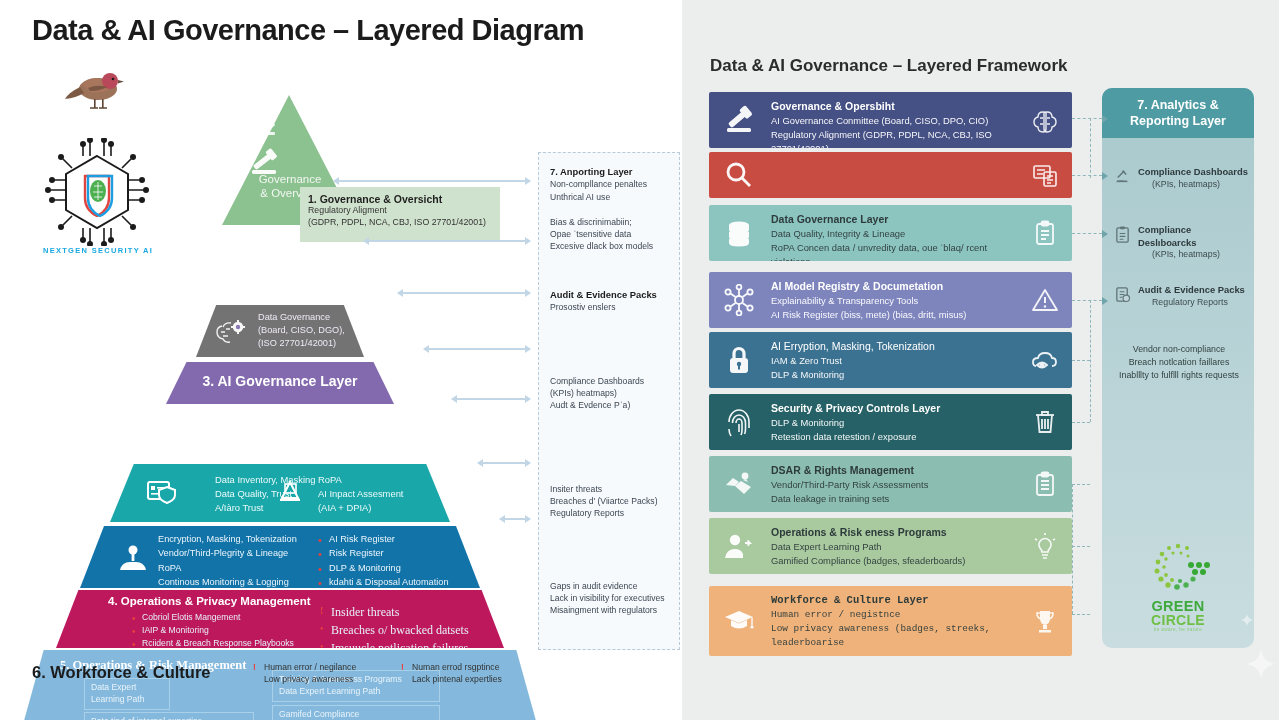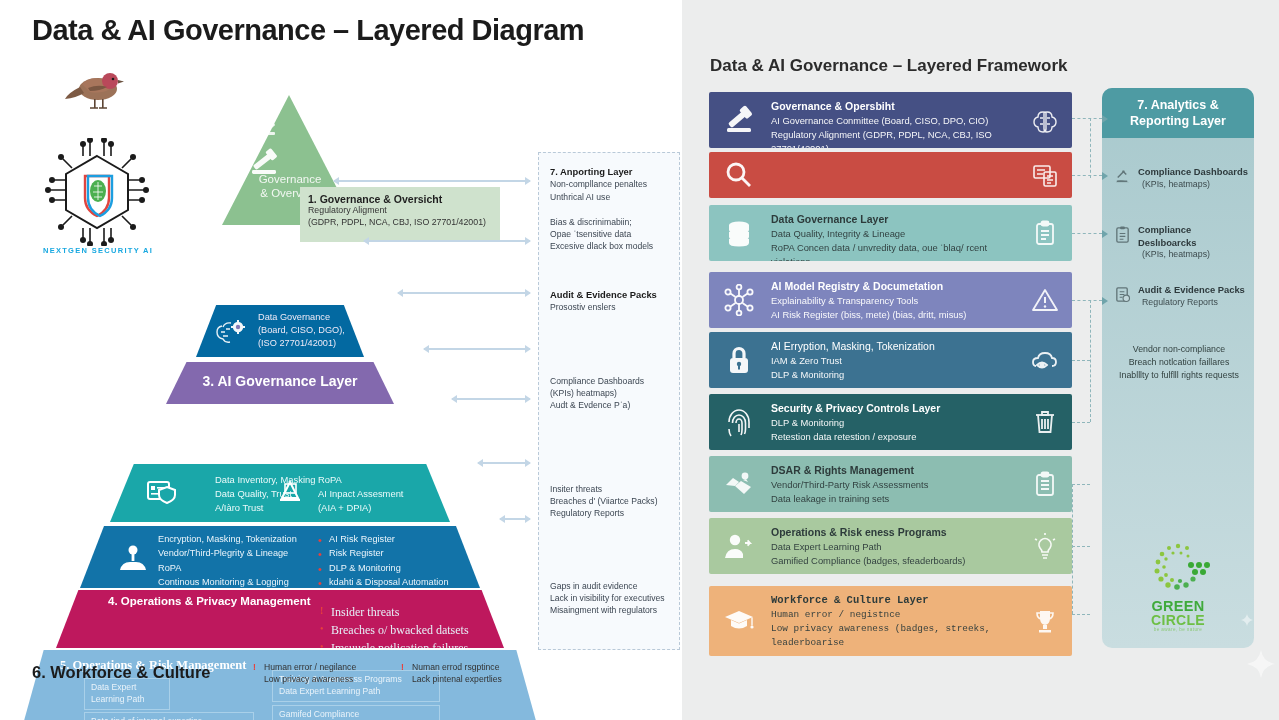--- a/index.html
+++ b/index.html
@@ -51,21 +51,21 @@
 
   .callout-top {
     position: absolute; left: 300px; top: 97px; width: 200px; height: 55px;
     background: #cfe2cd; padding: 6px 8px;
   }
   .callout-top .t { font-size: 10.5px; font-weight: bold; color: #1f1f1f; }
   .callout-top .s { font-size: 8.8px; color: #333; line-height: 1.35; }
 
   .band-2 {
     position: absolute; left: 196px; top: 215px; width: 168px; height: 52px;
-    background: #0369a1;
+    background: #737373;
     clip-path: polygon(12% 0, 88% 0, 100% 100%, 0 100%);
   }
   .band-2 .txt { position: absolute; left: 62px; top: 6px; font-size: 9.2px; line-height: 1.42; color: #efeaf7; }
 
   .band-3 {
     position: absolute; left: 166px; top: 272px; width: 228px; height: 42px;
     background: #8369ae;
     clip-path: polygon(9% 0, 91% 0, 100% 100%, 0 100%);
   }
   .band-3 .txt { position: absolute; left: 0; top: 11px; width: 228px; text-align: center;
@@ -191,21 +191,21 @@
     background: linear-gradient(#a8c9cd, #c9dde0);
   }
   .rcol-head {
     height: 50px; background: #4e9ba3; color: #ffffff;
     display: flex; align-items: center; justify-content: center;
     font-size: 12.5px; font-weight: bold; text-align: center; line-height: 1.3;
   }
   .rcol-item { position: absolute; left: 12px; width: 134px; color: #2e3a3d; }
   .rcol-item .ri { position: absolute; left: 0; top: 2px; width: 17px; height: 17px; opacity: .75; }
   .rcol-item .rt { margin-left: 24px; font-size: 9.4px; font-weight: bold; line-height: 1.35; }
-  .rcol-item .rs { margin-left: 28px; font-size: 8.8px; line-height: 1.35; color: #3d4b4e; }
+  .rcol-item .rs { margin-left: 38px; font-size: 8.8px; line-height: 1.35; color: #3d4b4e; }
   .ri-1 { top: 78px; }
   .ri-2 { top: 136px; }
   .ri-3 { top: 196px; }
   .rcol-note {
     position: absolute; left: 6px; top: 255px; width: 142px; text-align: center;
     font-size: 8.8px; line-height: 1.5; color: #31403f;
   }
 
   .green-logo { position: absolute; left: 455px; top: 540px; width: 82px; height: 90px; }
   .gl-text { text-align: center; font-weight: bold; line-height: 0.96; }
@@ -387,20 +387,25 @@
         <ul class="c2">
           <li>AI Risk Register</li>
           <li>Risk Register</li>
           <li>DLP &amp; Monitoring</li>
           <li>kdahti &amp; Disposal Automation</li>
         </ul>
       </div>
 
       <div class="band band-7">
         <div class="hd">4. Operations &amp; Privacy Management</div>
+        <ul class="c1">
+          <li>Cobriol Elotis Mangement</li>
+          <li>IAIP &amp; Monitoring</li>
+          <li>Rciident &amp; Breach Response Playbooks</li>
+        </ul>
         <ul class="c2">
           <li class="bang">Insider threats</li>
           <li>Breaches o/ bwacked datsets</li>
           <li>Imsuucle notlication failures</li>
           <li>Inability to fulfill rigits requests</li>
         </ul>
       </div>
 
       <div class="band band-8">
         <div class="hd">5. Operations &amp; Risk Management</div>

